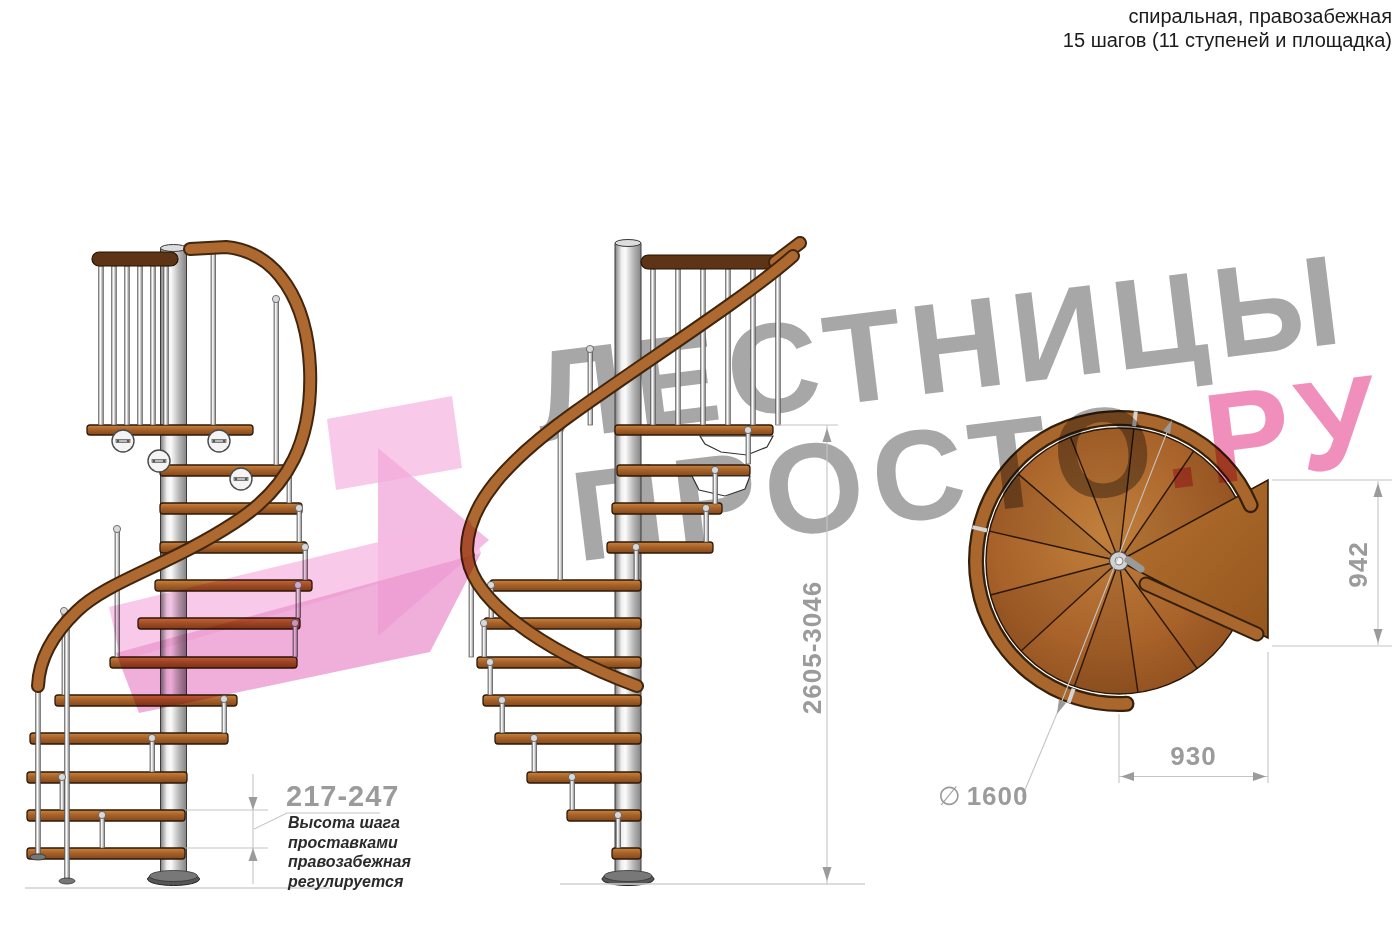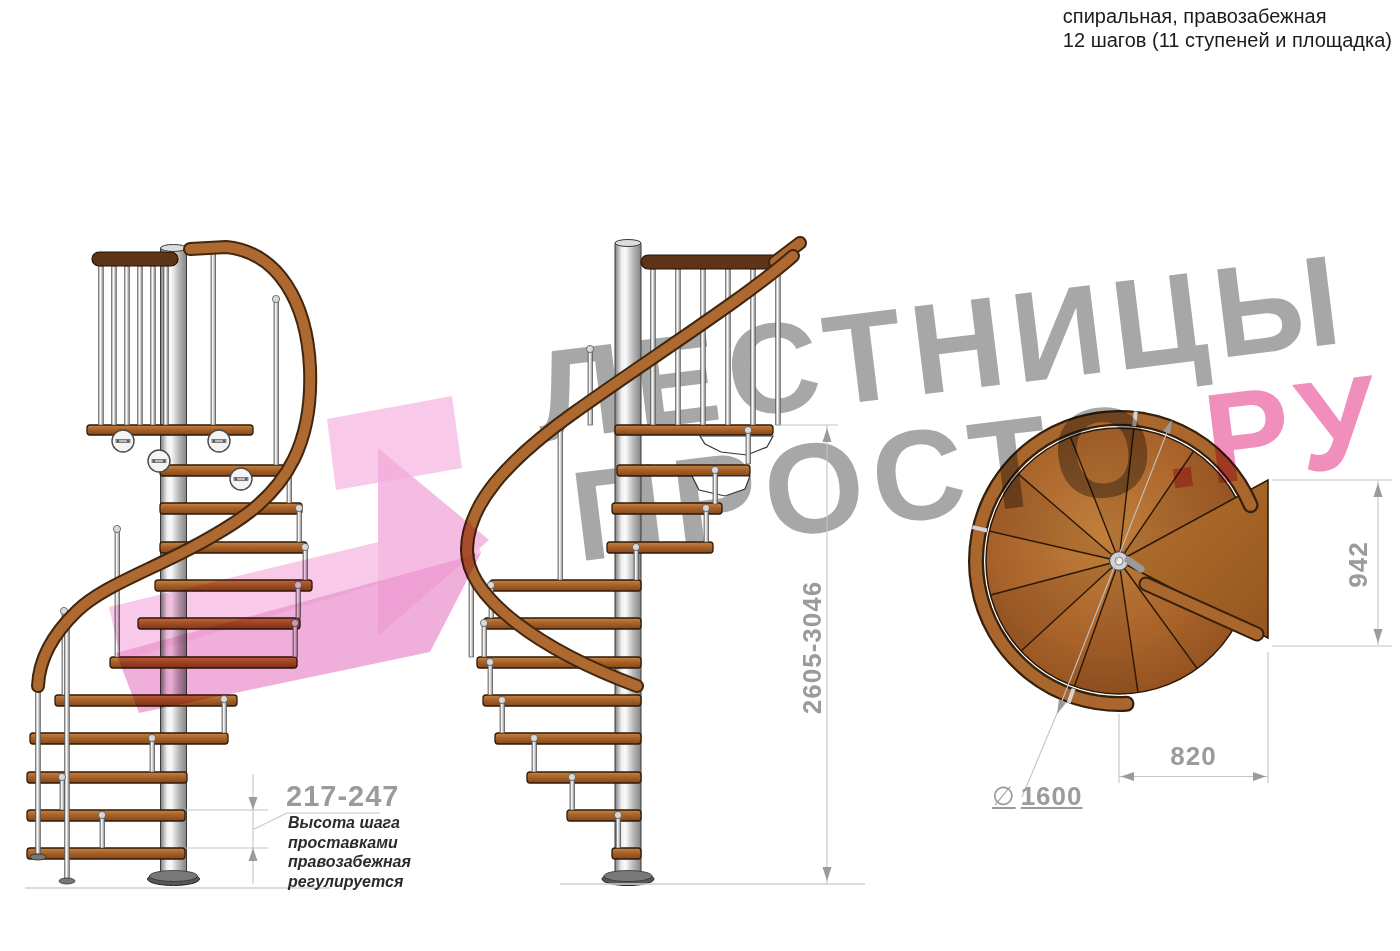--- a/index.html
+++ b/index.html
@@ -3,21 +3,21 @@
 <meta charset="utf-8">
 <style>
   html,body{margin:0;padding:0;}
   body{
     width:1400px;height:951px;position:relative;overflow:hidden;background:#ffffff;
     font-family:"Liberation Sans","DejaVu Sans",sans-serif;
   }
   .layer{position:absolute;left:0;top:0;width:1400px;height:951px;}
   
   #header{
-    position:absolute;top:5px;right:8px;text-align:left;
+    position:absolute;top:5px;right:8px;text-align:right;
     font-size:20px;line-height:23.5px;color:#1b1b1b;z-index:6;
   }
   
   #watermark{
     position:absolute;left:528px;top:336px;z-index:2;
     transform:rotate(-7deg);transform-origin:0 0;
     font-weight:bold;font-size:128px;line-height:124px;letter-spacing:9px;
     color:#a7a7a7;white-space:nowrap;mix-blend-mode:multiply;
   }
   #watermark .wm-line2{display:block;margin-left:22px;}
@@ -29,21 +29,21 @@
   #dims{z-index:5;}
   
   .dimtext{
     position:absolute;z-index:6;color:#9b9b9b;font-weight:bold;
     font-size:26px;letter-spacing:1px;white-space:nowrap;
   }
   #dim-step-height{left:286px;top:780px;font-size:29px;}
   #dim-total{left:712px;top:632px;width:200px;text-align:center;transform:rotate(-90deg);}
   #dim-942{left:1258px;top:549px;width:200px;text-align:center;transform:rotate(-90deg);}
   #dim-820{left:1119px;top:741px;width:149px;text-align:center;}
-  #dim-1600{left:992px;top:781px;text-decoration:underline;}
+  #dim-1600{left:938px;top:781px;}
   #dim-1600 .diasym{font-weight:400;margin-right:5px;}
   #note{
     position:absolute;left:288px;top:813px;z-index:6;
     font-size:16px;line-height:19.5px;font-weight:bold;color:#2b2b2b;
   }
   #note span{display:block;font-style:italic;}
 </style>
 </head>
 <body>
 
@@ -342,31 +342,31 @@
   </g>
   <g>
     <path d="M1022,797 L1058,711 L1171,422" fill="none" stroke="#c4c4c4" stroke-width="1.1"></path>
     <polygon points="1057,714 1066,703 1059,699" fill="#9b9b9b"></polygon>
     <polygon points="1172,420 1163,431 1170,434" fill="#9b9b9b"></polygon>
   </g>
 </svg>
 
 <div id="header">
   <div>спиральная, правозабежная</div>
-  <div>12 шагов (11 ступеней и площадка)</div>
+  <div>15 шагов (11 ступеней и площадка)</div>
 </div>
 
 <div id="dim-step-height" class="dimtext">217-247</div>
 
 <div id="note">
   <span>Высота шага</span>
   <span>проставками</span>
   <span>правозабежная</span>
   <span>регулируется</span>
 </div>
 
 <div id="dim-total" class="dimtext">2605-3046</div>
 
 <div id="dim-942" class="dimtext">942</div>
 
-<div id="dim-820" class="dimtext">820</div>
+<div id="dim-820" class="dimtext">930</div>
 
 <div id="dim-1600" class="dimtext"><span class="diasym">∅</span><span>1600</span></div>
 
 </body></html>

